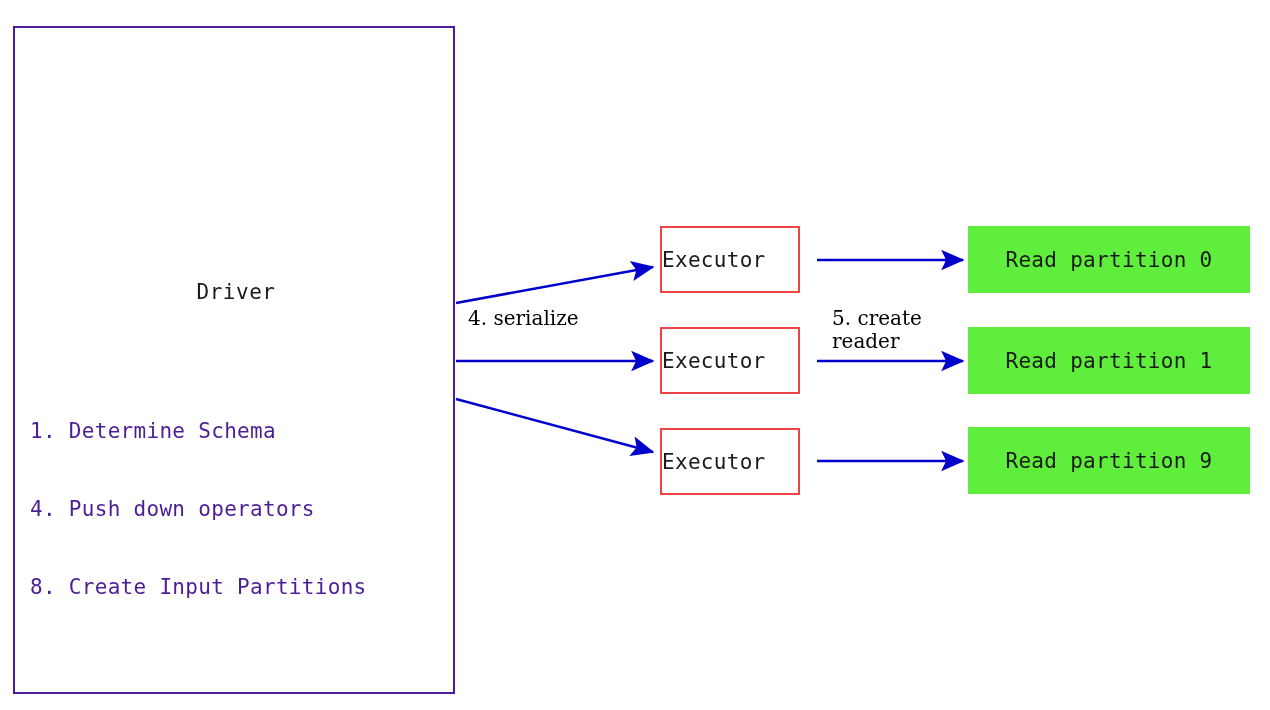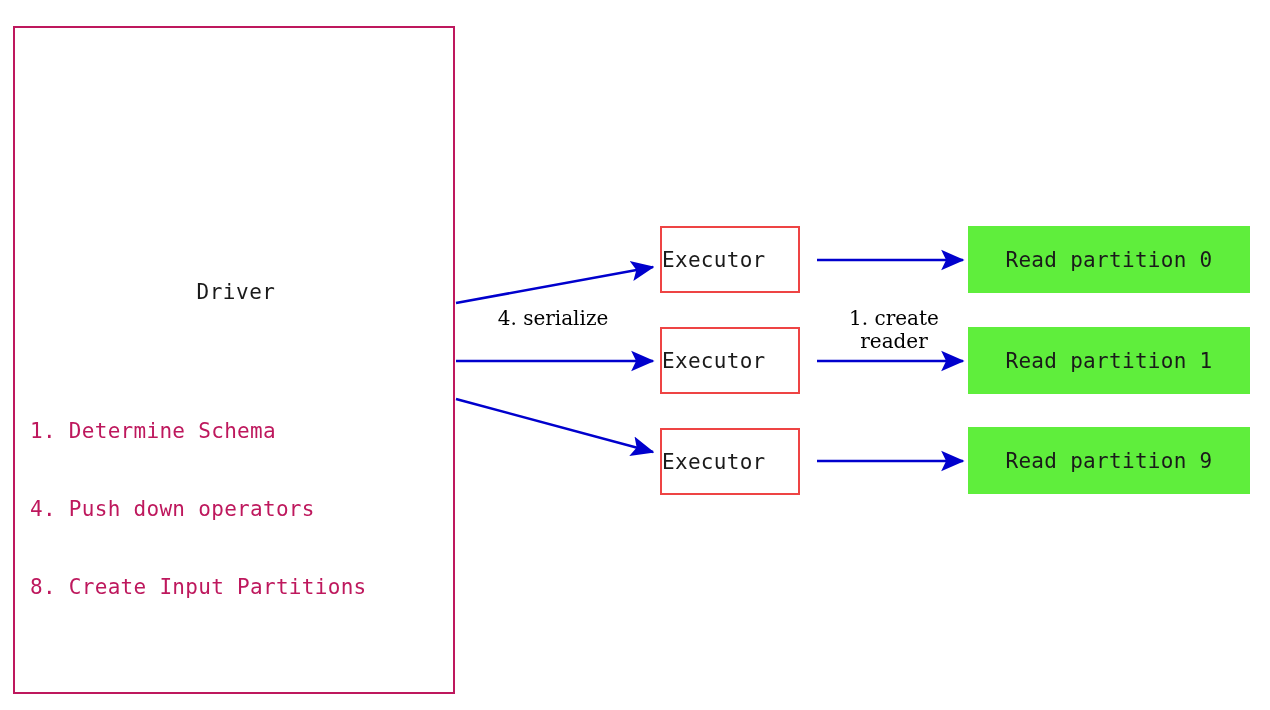--- a/index.html
+++ b/index.html
@@ -17,21 +17,21 @@
   }
 
   
   .driver-box {
     position: absolute;
     left: 13px;
     top: 26px;
     width: 442px;
     height: 668px;
     box-sizing: border-box;
-    border: 2px solid #be185d;
+    border: 2px solid #4c1d95;
     background: #ffffff;
   }
   .driver-title {
     position: absolute;
     left: 0;
     top: 252px;
     width: 442px;
     text-align: center;
     font-family: "DejaVu Sans Mono", "Liberation Mono", monospace;
     font-size: 21px;
@@ -39,21 +39,21 @@
     letter-spacing: 0.5px;
   }
   .driver-steps {
     position: absolute;
     left: 15px;
     top: 338px;
     width: 420px;
     font-family: "DejaVu Sans Mono", "Liberation Mono", monospace;
     font-size: 21px;
     line-height: 26px;
-    color: #be185d;
+    color: #4c1d95;
     letter-spacing: 0.3px;
     white-space: pre;
   }
   .driver-steps div { white-space: pre; }
 
   
   .executor-box {
     position: absolute;
     left: 660px;
     width: 140px;
@@ -105,21 +105,21 @@
     height: 710px;
     pointer-events: none;
   }
 
   
   .edge-label {
     position: absolute;
     font-family: "DejaVu Serif", "Liberation Serif", serif;
     font-size: 20px;
     color: #000000;
-    text-align: center;
+    text-align: left;
     line-height: 23px;
   }
   .label-serialize {
     left: 468px;
     top: 307px;
     width: 170px;
   }
   .label-create-reader {
     left: 832px;
     top: 307px;
@@ -178,17 +178,17 @@
     <line x1="817" y1="361" x2="963" y2="361" stroke="#0000cd" stroke-width="2.6" marker-end="url(#arrowhead)"></line>
 
     <line x1="817" y1="461" x2="963" y2="461" stroke="#0000cd" stroke-width="2.6" marker-end="url(#arrowhead)"></line>
   </svg>
 
   <div class="edge-label label-serialize">
     <div>4. serialize</div>
   </div>
 
   <div class="edge-label label-create-reader">
-    <div>1. create</div>
+    <div>5. create</div>
     <div>reader</div>
   </div>
 
 </div>
 
 </body></html>

